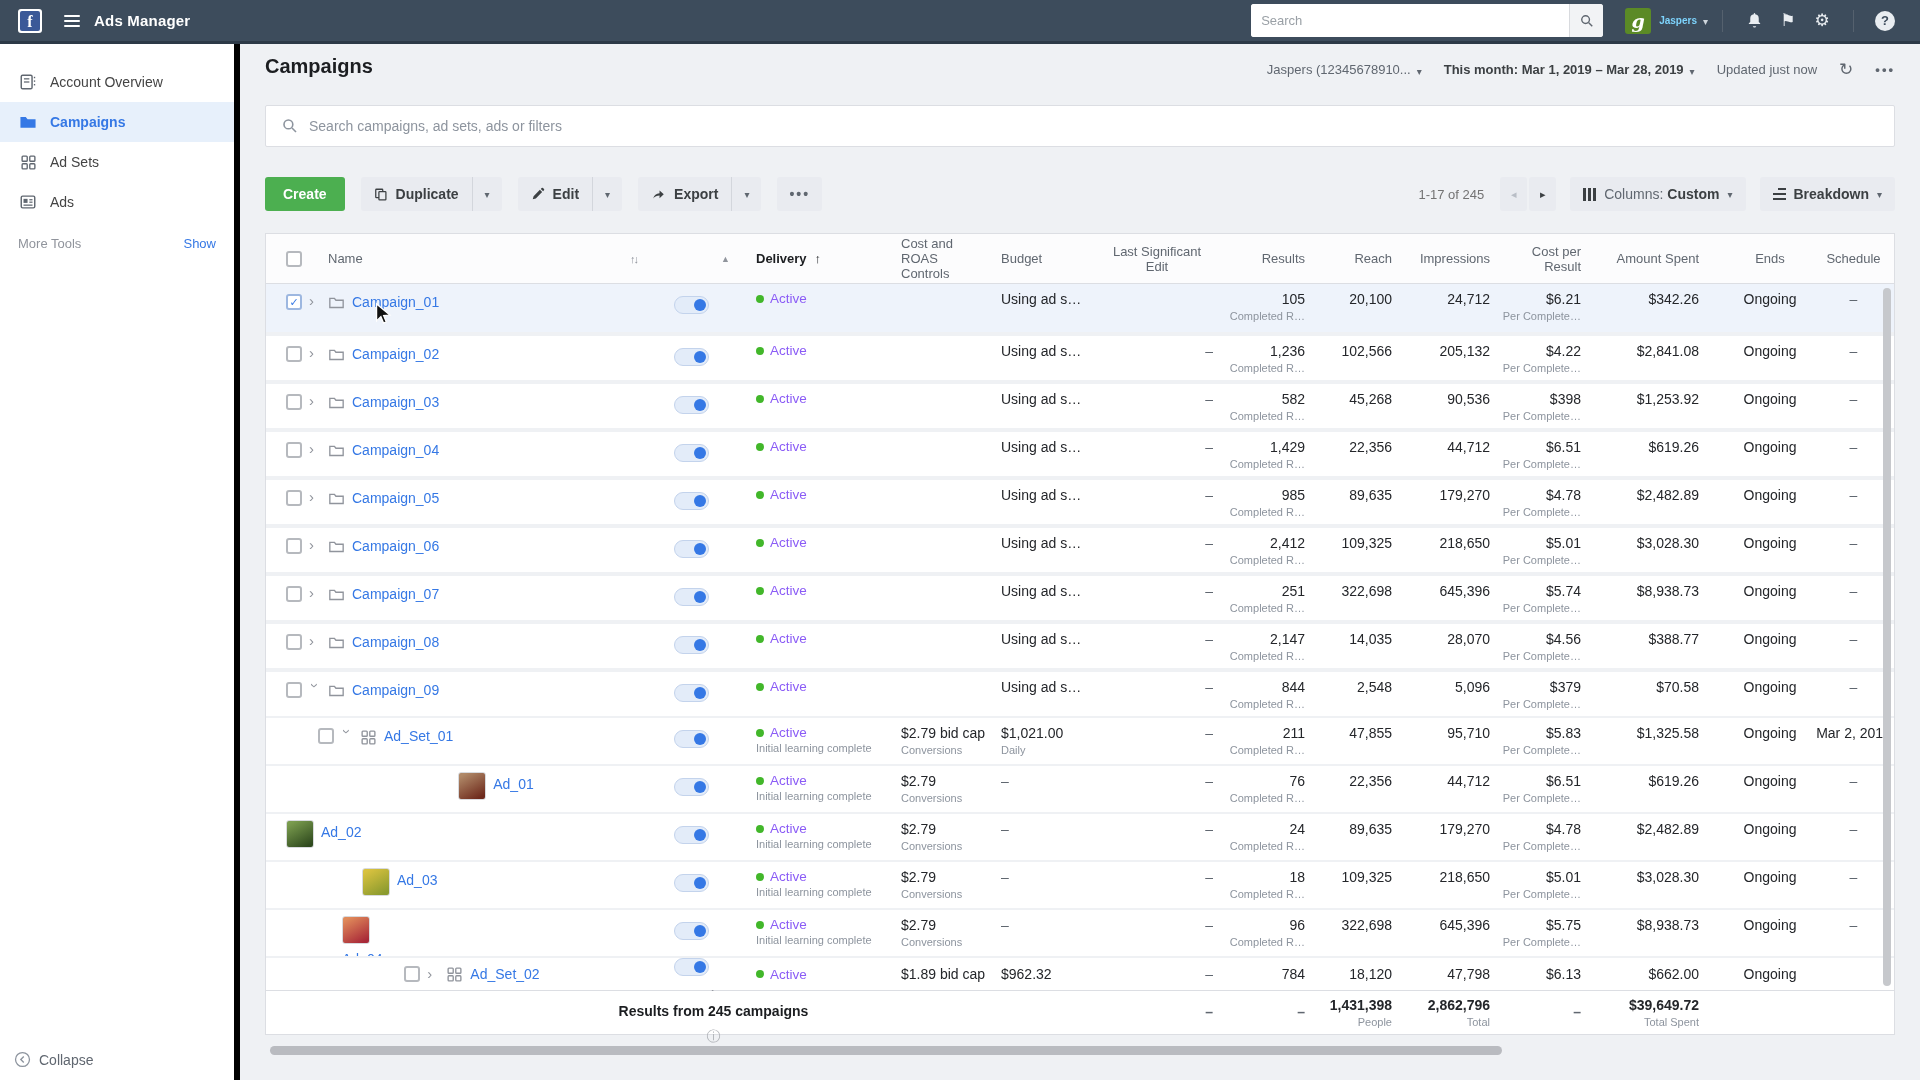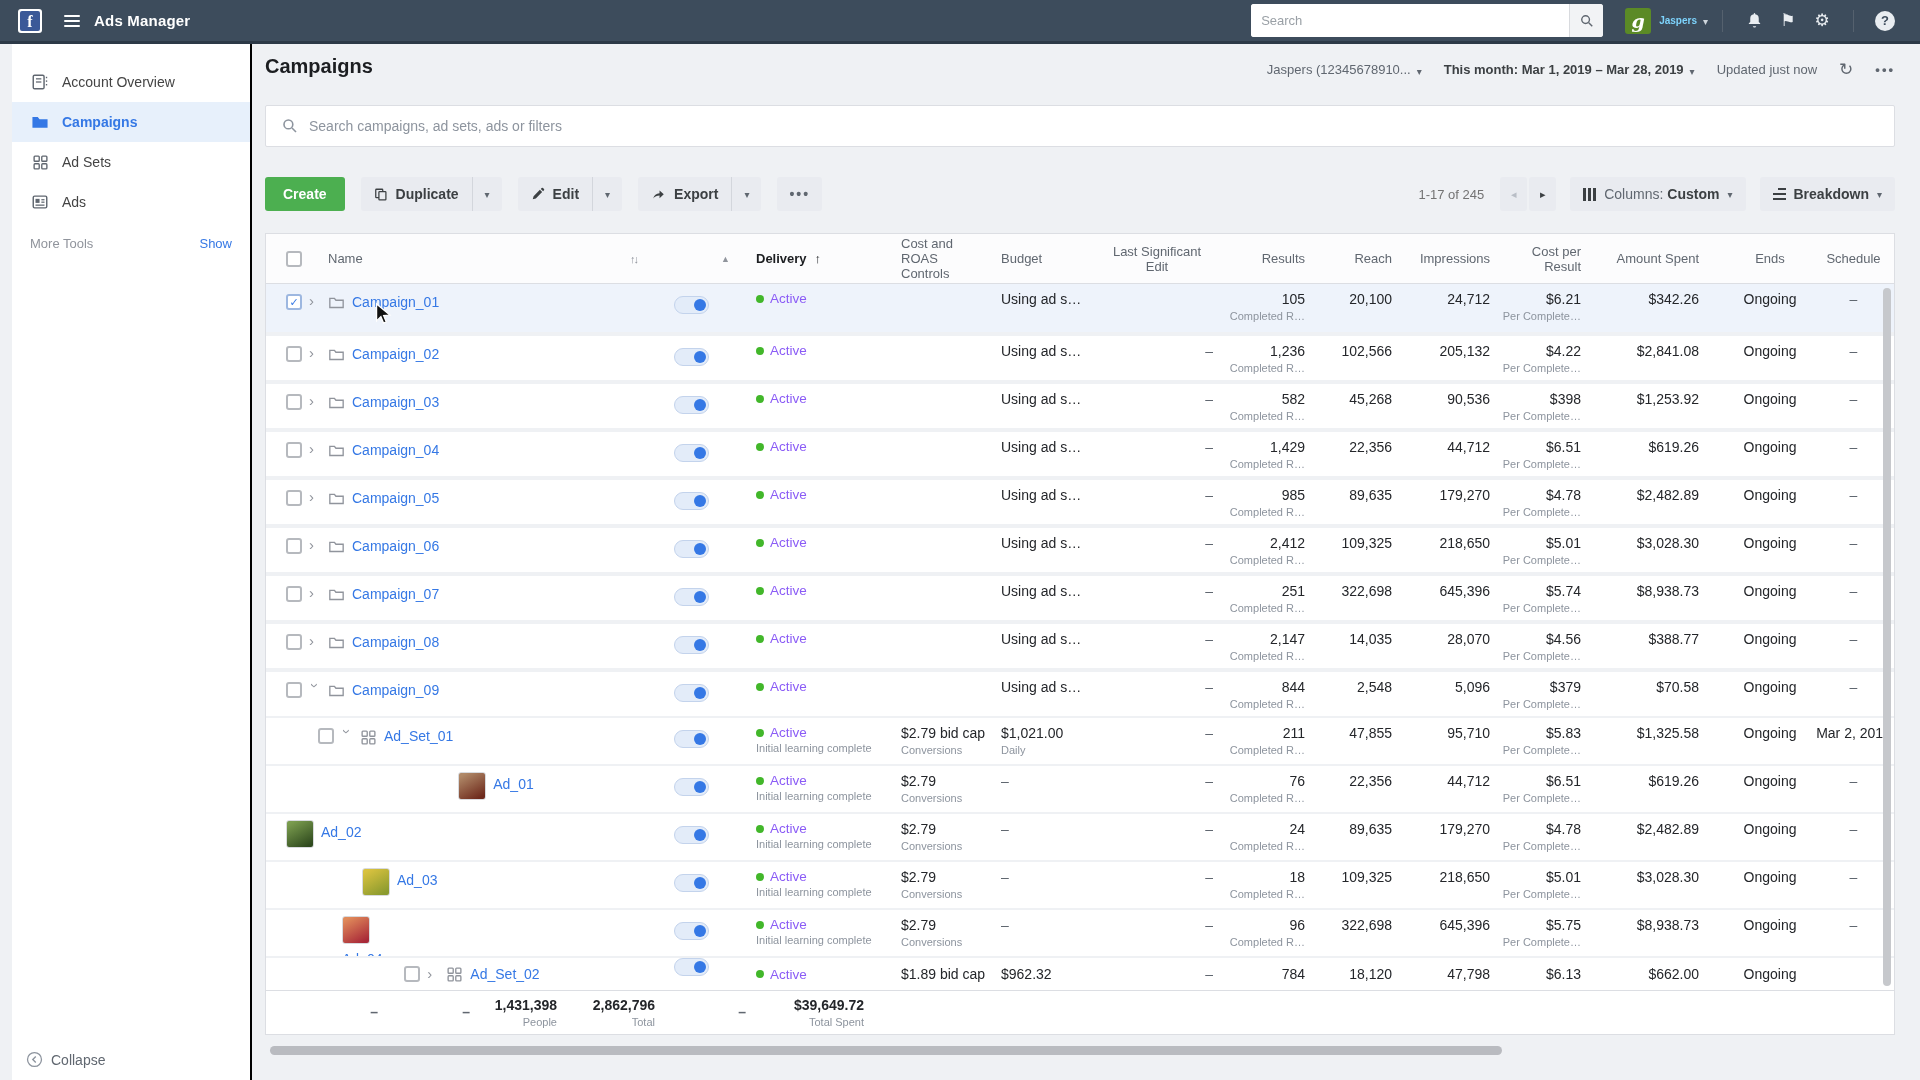--- a/index.html
+++ b/index.html
@@ -19,21 +19,21 @@
   .tb-search::placeholder{color:#9aa0a6}
   .tb-search-btn{width:34px;background:#f2f3f5;border:0;border-left:1px solid #d8dade;display:flex;align-items:center;justify-content:center;cursor:pointer}
   .avatar{width:26px;height:26px;border-radius:3px;background:#5b8a26;color:#fff;font-family:"DejaVu Serif",serif;font-style:italic;font-weight:bold;font-size:19px;display:flex;align-items:center;justify-content:center;margin:0 8px 0 22px}
   .tb-user{color:#7dd3fc;font-size:10px;font-weight:bold}
   .tb-caret{color:#cfd6dd;font-size:10px;margin:2px 0 0 6px}
   .tb-div{width:1px;height:22px;background:#55616e;margin:0 14px}
   .tb-ico{width:34px;height:30px;display:flex;align-items:center;justify-content:center;color:#e9edf1;cursor:pointer;font-size:17px}
   .help-circle{width:20px;height:20px;border-radius:50%;background:#e9edf1;color:#3d4c5c;font-weight:bold;font-size:13px;display:flex;align-items:center;justify-content:center}
 
   
-  .sidebar{position:absolute;left:12px;top:44px;bottom:0;width:240px;background:#fff;border-right:2px solid #000000;z-index:20}
+  .sidebar{position:absolute;left:0;top:44px;bottom:0;width:240px;background:#fff;border-right:6px solid #000000;z-index:20}
   .side-items{padding-top:18px}
   .side-item{height:40px;display:flex;align-items:center;padding:0 18px;font-size:14px;color:#444;cursor:pointer;gap:12px}
   .side-item.active{background:#e7f0fb;color:#3578e5;font-weight:bold}
   .side-ico{width:20px;display:flex;justify-content:center}
   .more-row{height:42px;display:flex;align-items:center;justify-content:space-between;padding:0 18px;font-size:13px;color:#90949c}
   .show-link{color:#3578e5;cursor:pointer;font-size:13px}
   .collapse{position:absolute;left:14px;bottom:12px;display:flex;align-items:center;gap:8px;font-size:14px;color:#606770;cursor:pointer}
 
   
   .main{position:absolute;left:240px;top:44px;right:0;bottom:0;background:#eff1f4;overflow:hidden}
@@ -1157,20 +1157,25 @@
               <span class="v">$662.00</span>
             </div>
             <div class="cell c-ends">
               <span class="v">Ongoing</span>
             </div>
             <div class="cell c-sch"></div>
           </div>
         </div>
 
       <div class="summary">
+        <div class="cell sum-label">
+          <span class="chev">›</span>
+          <span class="txt">Results from 245 campaigns</span>
+          <span class="info-ico">ⓘ</span>
+        </div>
         <div class="cell c-edit">
             <span class="v dash">–</span>
           </div>
         <div class="cell c-res">
             <span class="v dash">–</span>
           </div>
         <div class="cell c-reach">
           <span class="v">1,431,398</span>
           <span class="sub">People</span>
         </div>

